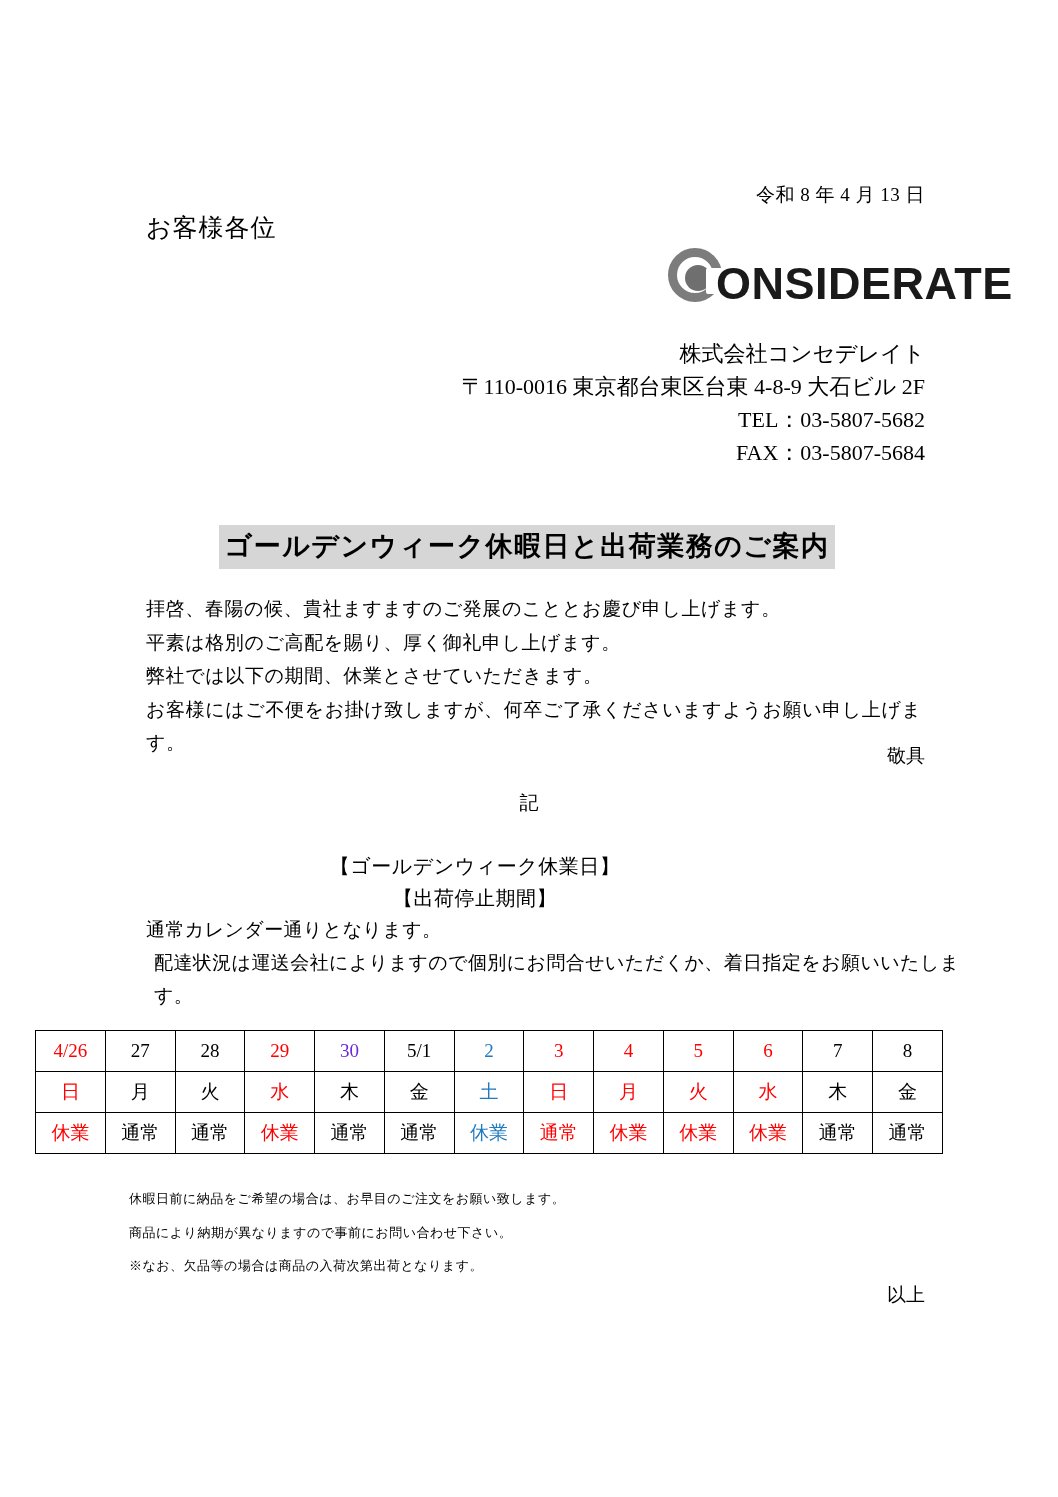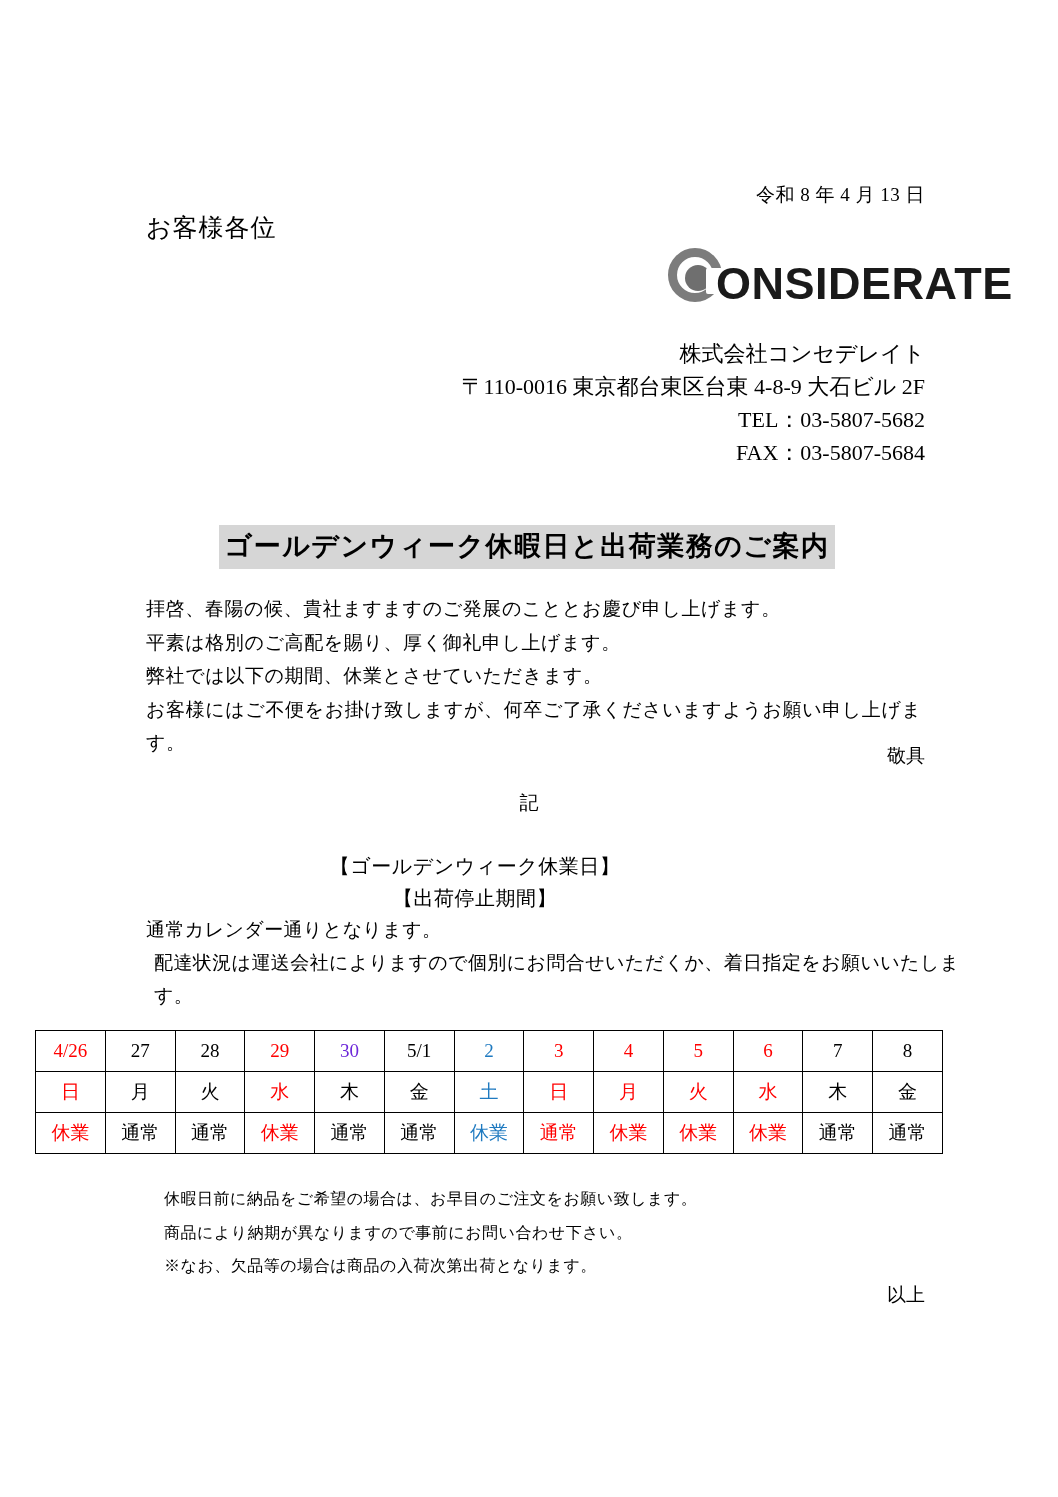--- a/index.html
+++ b/index.html
@@ -184,23 +184,23 @@
     text-align: center;
     vertical-align: middle;
     font-size: 19px;
     font-family: "Liberation Serif", serif;
   }
 
   
   .closing {
     position: absolute;
     top: 1182px;
-    left: 164px;
+    left: 129px;
     width: 830px;
-    font-size: 16px;
+    font-size: 13px;
     line-height: 33.5px;
     letter-spacing: 0.5px;
   }
   .ijou {
     position: absolute;
     top: 1282px;
     right: 133px;
     font-size: 19px;
   }
 </style>

